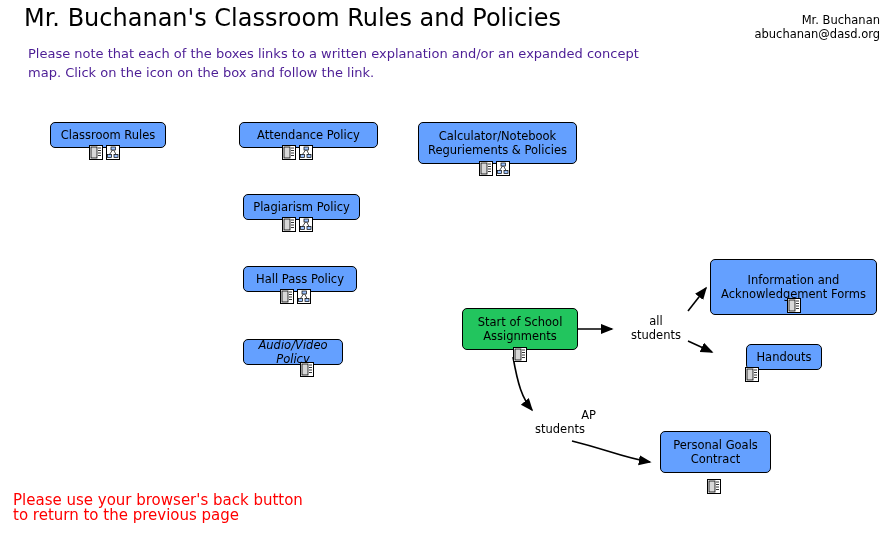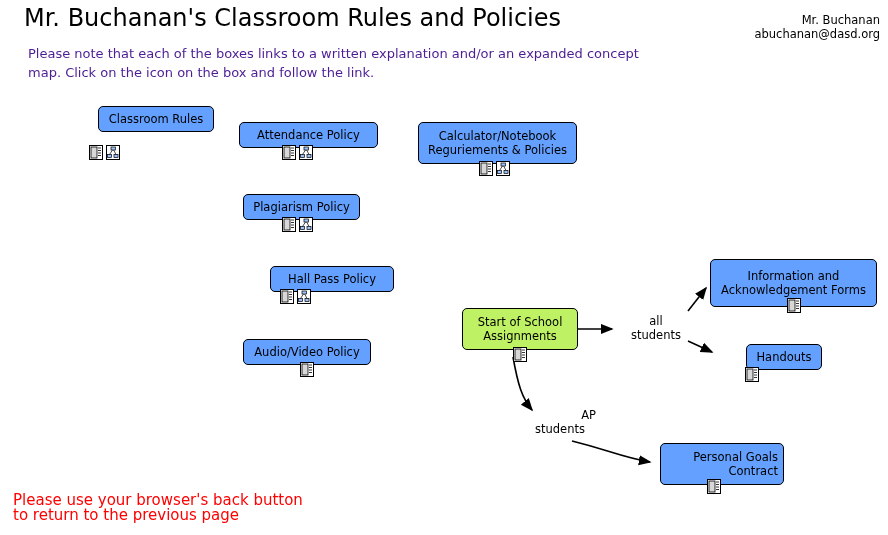--- a/index.html
+++ b/index.html
@@ -67,21 +67,21 @@
     display: flex;
     align-items: center;
     justify-content: center;
     line-height: 14px;
     padding: 2px 5px;
   }
   .node.blue {
     background: #64a0ff;
   }
   .node.green {
-    background: #bef264;
+    background: #22c55e;
   }
   .node-label {
     display: block;
     width: 100%;
   }
   
   .icons {
     position: absolute;
     display: flex;
     gap: 3px;
@@ -133,21 +133,21 @@
 
     <path d="M688,311 L706,288" stroke="#000000" stroke-width="1.6" fill="none" marker-end="url(#ah)"></path>
 
     <path d="M688,341 L712,352" stroke="#000000" stroke-width="1.6" fill="none" marker-end="url(#ah)"></path>
 
     <path d="M513,357 C518,385 522,398 532,410" stroke="#000000" stroke-width="1.6" fill="none" marker-end="url(#ah)"></path>
 
     <path d="M572,441 C605,449 624,458 650,462" stroke="#000000" stroke-width="1.6" fill="none" marker-end="url(#ah)"></path>
   </svg>
 
-  <div class="node blue" style="left:50px; top:106px; width:116px; height:26px;margin-left:48px;">
+  <div class="node blue" style="left:50px; top:122px; width:116px; height:26px;">
     <span class="node-label">Classroom Rules</span>
   </div>
   <div class="icons" style="left:89px; top:145px;">
     <svg class="ic" viewBox="0 0 14 15">
       <rect x="0.5" y="0.5" width="13" height="14" fill="#ffffff" stroke="#000000"></rect>
       <rect x="2" y="2" width="6" height="11" fill="#d8d8d8" stroke="#000000" stroke-width="0.8"></rect>
       <line x1="9" y1="3" x2="12" y2="3" stroke="#000000" stroke-width="0.8"></line>
       <line x1="9" y1="5.5" x2="12" y2="5.5" stroke="#000000" stroke-width="0.8"></line>
       <line x1="9" y1="8" x2="12" y2="8" stroke="#000000" stroke-width="0.8"></line>
       <line x1="9" y1="10.5" x2="12" y2="10.5" stroke="#000000" stroke-width="0.8"></line>
@@ -221,21 +221,21 @@
     <svg class="ic" viewBox="0 0 14 15">
       <rect x="0.5" y="0.5" width="13" height="14" fill="#ffffff" stroke="#000000"></rect>
       <rect x="5" y="2" width="4.5" height="3" fill="#9ec4ff" stroke="#000000" stroke-width="0.7"></rect>
       <rect x="1.5" y="9.5" width="4" height="3" fill="#9ec4ff" stroke="#000000" stroke-width="0.7"></rect>
       <rect x="8" y="9.5" width="4" height="3" fill="#9ec4ff" stroke="#000000" stroke-width="0.7"></rect>
       <line x1="6.5" y1="5" x2="3.5" y2="9.5" stroke="#000000" stroke-width="0.7"></line>
       <line x1="7.7" y1="5" x2="10" y2="9.5" stroke="#000000" stroke-width="0.7"></line>
     </svg>
   </div>
 
-  <div class="node blue" style="left:243px; top:266px; width:124px; height:26px;margin-left:27px;">
+  <div class="node blue" style="left:243px; top:266px; width:114px; height:26px;">
     <span class="node-label">Hall Pass Policy</span>
   </div>
   <div class="icons" style="left:280px; top:289px;">
     <svg class="ic" viewBox="0 0 14 15">
       <rect x="0.5" y="0.5" width="13" height="14" fill="#ffffff" stroke="#000000"></rect>
       <rect x="2" y="2" width="6" height="11" fill="#d8d8d8" stroke="#000000" stroke-width="0.8"></rect>
       <line x1="9" y1="3" x2="12" y2="3" stroke="#000000" stroke-width="0.8"></line>
       <line x1="9" y1="5.5" x2="12" y2="5.5" stroke="#000000" stroke-width="0.8"></line>
       <line x1="9" y1="8" x2="12" y2="8" stroke="#000000" stroke-width="0.8"></line>
       <line x1="9" y1="10.5" x2="12" y2="10.5" stroke="#000000" stroke-width="0.8"></line>
@@ -243,21 +243,21 @@
     <svg class="ic" viewBox="0 0 14 15">
       <rect x="0.5" y="0.5" width="13" height="14" fill="#ffffff" stroke="#000000"></rect>
       <rect x="5" y="2" width="4.5" height="3" fill="#9ec4ff" stroke="#000000" stroke-width="0.7"></rect>
       <rect x="1.5" y="9.5" width="4" height="3" fill="#9ec4ff" stroke="#000000" stroke-width="0.7"></rect>
       <rect x="8" y="9.5" width="4" height="3" fill="#9ec4ff" stroke="#000000" stroke-width="0.7"></rect>
       <line x1="6.5" y1="5" x2="3.5" y2="9.5" stroke="#000000" stroke-width="0.7"></line>
       <line x1="7.7" y1="5" x2="10" y2="9.5" stroke="#000000" stroke-width="0.7"></line>
     </svg>
   </div>
 
-  <div class="node blue" style="left:243px; top:339px; width:128px; height:26px;">
+  <div class="node blue" style="left:243px; top:339px; width:100px; height:26px;font-style:italic;">
     <span class="node-label">Audio/Video Policy</span>
   </div>
   <div class="icons" style="left:300px; top:362px;">
     <svg class="ic" viewBox="0 0 14 15">
       <rect x="0.5" y="0.5" width="13" height="14" fill="#ffffff" stroke="#000000"></rect>
       <rect x="2" y="2" width="6" height="11" fill="#d8d8d8" stroke="#000000" stroke-width="0.8"></rect>
       <line x1="9" y1="3" x2="12" y2="3" stroke="#000000" stroke-width="0.8"></line>
       <line x1="9" y1="5.5" x2="12" y2="5.5" stroke="#000000" stroke-width="0.8"></line>
       <line x1="9" y1="8" x2="12" y2="8" stroke="#000000" stroke-width="0.8"></line>
       <line x1="9" y1="10.5" x2="12" y2="10.5" stroke="#000000" stroke-width="0.8"></line>
@@ -281,21 +281,21 @@
   <div class="edge-label" style="left:620px; top:314px; width:72px;">
     <div>all</div>
     <div>students</div>
   </div>
 
   <div class="edge-label" style="left:524px; top:408px; width:72px;">
     <div style="text-align:right; padding-left:24px;">AP</div>
     <div>students</div>
   </div>
 
-  <div class="node blue" style="left:710px; top:259px; width:167px; height:48px;">
+  <div class="node blue" style="left:710px; top:259px; width:167px; height:56px;">
     <span class="node-label">Information and Acknowledgement Forms</span>
   </div>
   <div class="icons" style="left:787px; top:298px;">
     <svg class="ic" viewBox="0 0 14 15">
       <rect x="0.5" y="0.5" width="13" height="14" fill="#ffffff" stroke="#000000"></rect>
       <rect x="2" y="2" width="6" height="11" fill="#d8d8d8" stroke="#000000" stroke-width="0.8"></rect>
       <line x1="9" y1="3" x2="12" y2="3" stroke="#000000" stroke-width="0.8"></line>
       <line x1="9" y1="5.5" x2="12" y2="5.5" stroke="#000000" stroke-width="0.8"></line>
       <line x1="9" y1="8" x2="12" y2="8" stroke="#000000" stroke-width="0.8"></line>
       <line x1="9" y1="10.5" x2="12" y2="10.5" stroke="#000000" stroke-width="0.8"></line>
@@ -309,21 +309,21 @@
     <svg class="ic" viewBox="0 0 14 15">
       <rect x="0.5" y="0.5" width="13" height="14" fill="#ffffff" stroke="#000000"></rect>
       <rect x="2" y="2" width="6" height="11" fill="#d8d8d8" stroke="#000000" stroke-width="0.8"></rect>
       <line x1="9" y1="3" x2="12" y2="3" stroke="#000000" stroke-width="0.8"></line>
       <line x1="9" y1="5.5" x2="12" y2="5.5" stroke="#000000" stroke-width="0.8"></line>
       <line x1="9" y1="8" x2="12" y2="8" stroke="#000000" stroke-width="0.8"></line>
       <line x1="9" y1="10.5" x2="12" y2="10.5" stroke="#000000" stroke-width="0.8"></line>
     </svg>
   </div>
 
-  <div class="node blue" style="left:660px; top:443px; width:124px; height:42px;text-align:right;">
+  <div class="node blue" style="left:660px; top:431px; width:111px; height:42px;">
     <span class="node-label">Personal Goals Contract</span>
   </div>
   <div class="icons" style="left:707px; top:479px;">
     <svg class="ic" viewBox="0 0 14 15">
       <rect x="0.5" y="0.5" width="13" height="14" fill="#ffffff" stroke="#000000"></rect>
       <rect x="2" y="2" width="6" height="11" fill="#d8d8d8" stroke="#000000" stroke-width="0.8"></rect>
       <line x1="9" y1="3" x2="12" y2="3" stroke="#000000" stroke-width="0.8"></line>
       <line x1="9" y1="5.5" x2="12" y2="5.5" stroke="#000000" stroke-width="0.8"></line>
       <line x1="9" y1="8" x2="12" y2="8" stroke="#000000" stroke-width="0.8"></line>
       <line x1="9" y1="10.5" x2="12" y2="10.5" stroke="#000000" stroke-width="0.8"></line>

